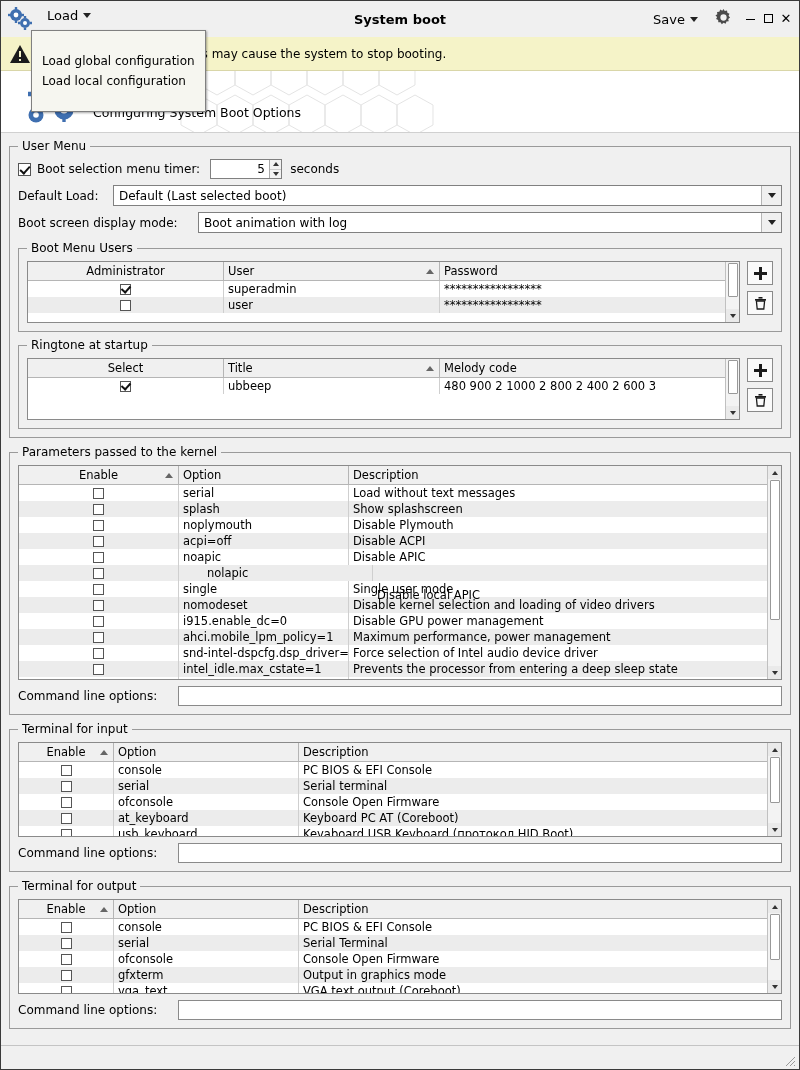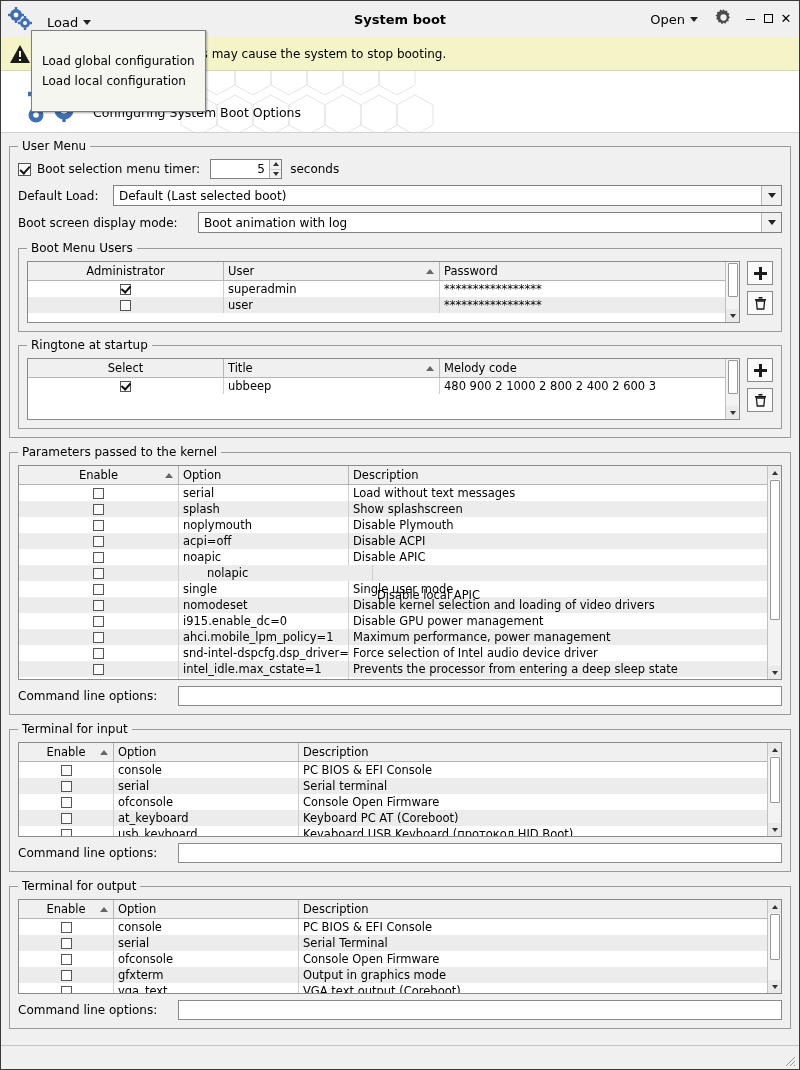--- a/index.html
+++ b/index.html
@@ -23,21 +23,21 @@
     position: relative;
   }
   
   .titlebar {
     height: 36px;
     background: #f0f0f0;
     display: flex; align-items: center;
     position: relative;
     flex: 0 0 auto;
   }
-  .tb-left { display: flex; align-items: flex-end; gap: 8px; padding-left: 6px; }
+  .tb-left { display: flex; align-items: flex-start; gap: 8px; padding-left: 6px; }
   .gear-logo { width: 26px; height: 26px; position: relative; }
   .menu-btn {
     display: flex; align-items: center; gap: 5px;
     font-size: 13px; padding: 2px 6px; cursor: default;
   }
   .caret {
     width: 0; height: 0;
     border-left: 4px solid transparent;
     border-right: 4px solid transparent;
     border-top: 5px solid #222;
@@ -248,21 +248,21 @@
         </svg>
       </span>
       <div class="menu-btn">
         <span>Load</span>
         <span class="caret"></span>
       </div>
     </div>
     <div class="tb-title">System boot</div>
     <div class="tb-right">
       <div class="menu-btn">
-        <span>Open</span>
+        <span>Save</span>
         <span class="caret"></span>
       </div>
       <span>
         <svg width="19" height="19" viewBox="0 0 20 20">
           <path fill="#4a4a4a" d="M10 1l1.3 2.1 2.4-.5.4 2.4 2.2 1-1 2.2 1.6 1.8-1.9 1.5.5 2.4-2.4.3-.8 2.3-2.2-1-1.9 1.5-1.3-2.1-2.4.2-.1-2.4-2.2-1 1.1-2.1L1.5 8l2-1.4-.3-2.4 2.4-.2L6.6 1.7 8.7 2.8z"></path>
           <circle cx="10" cy="10" r="3.3" fill="#f0f0f0"></circle>
         </svg>
       </span>
       <div class="winbtns">
         <span class="winbtn"><span class="min"></span></span>

